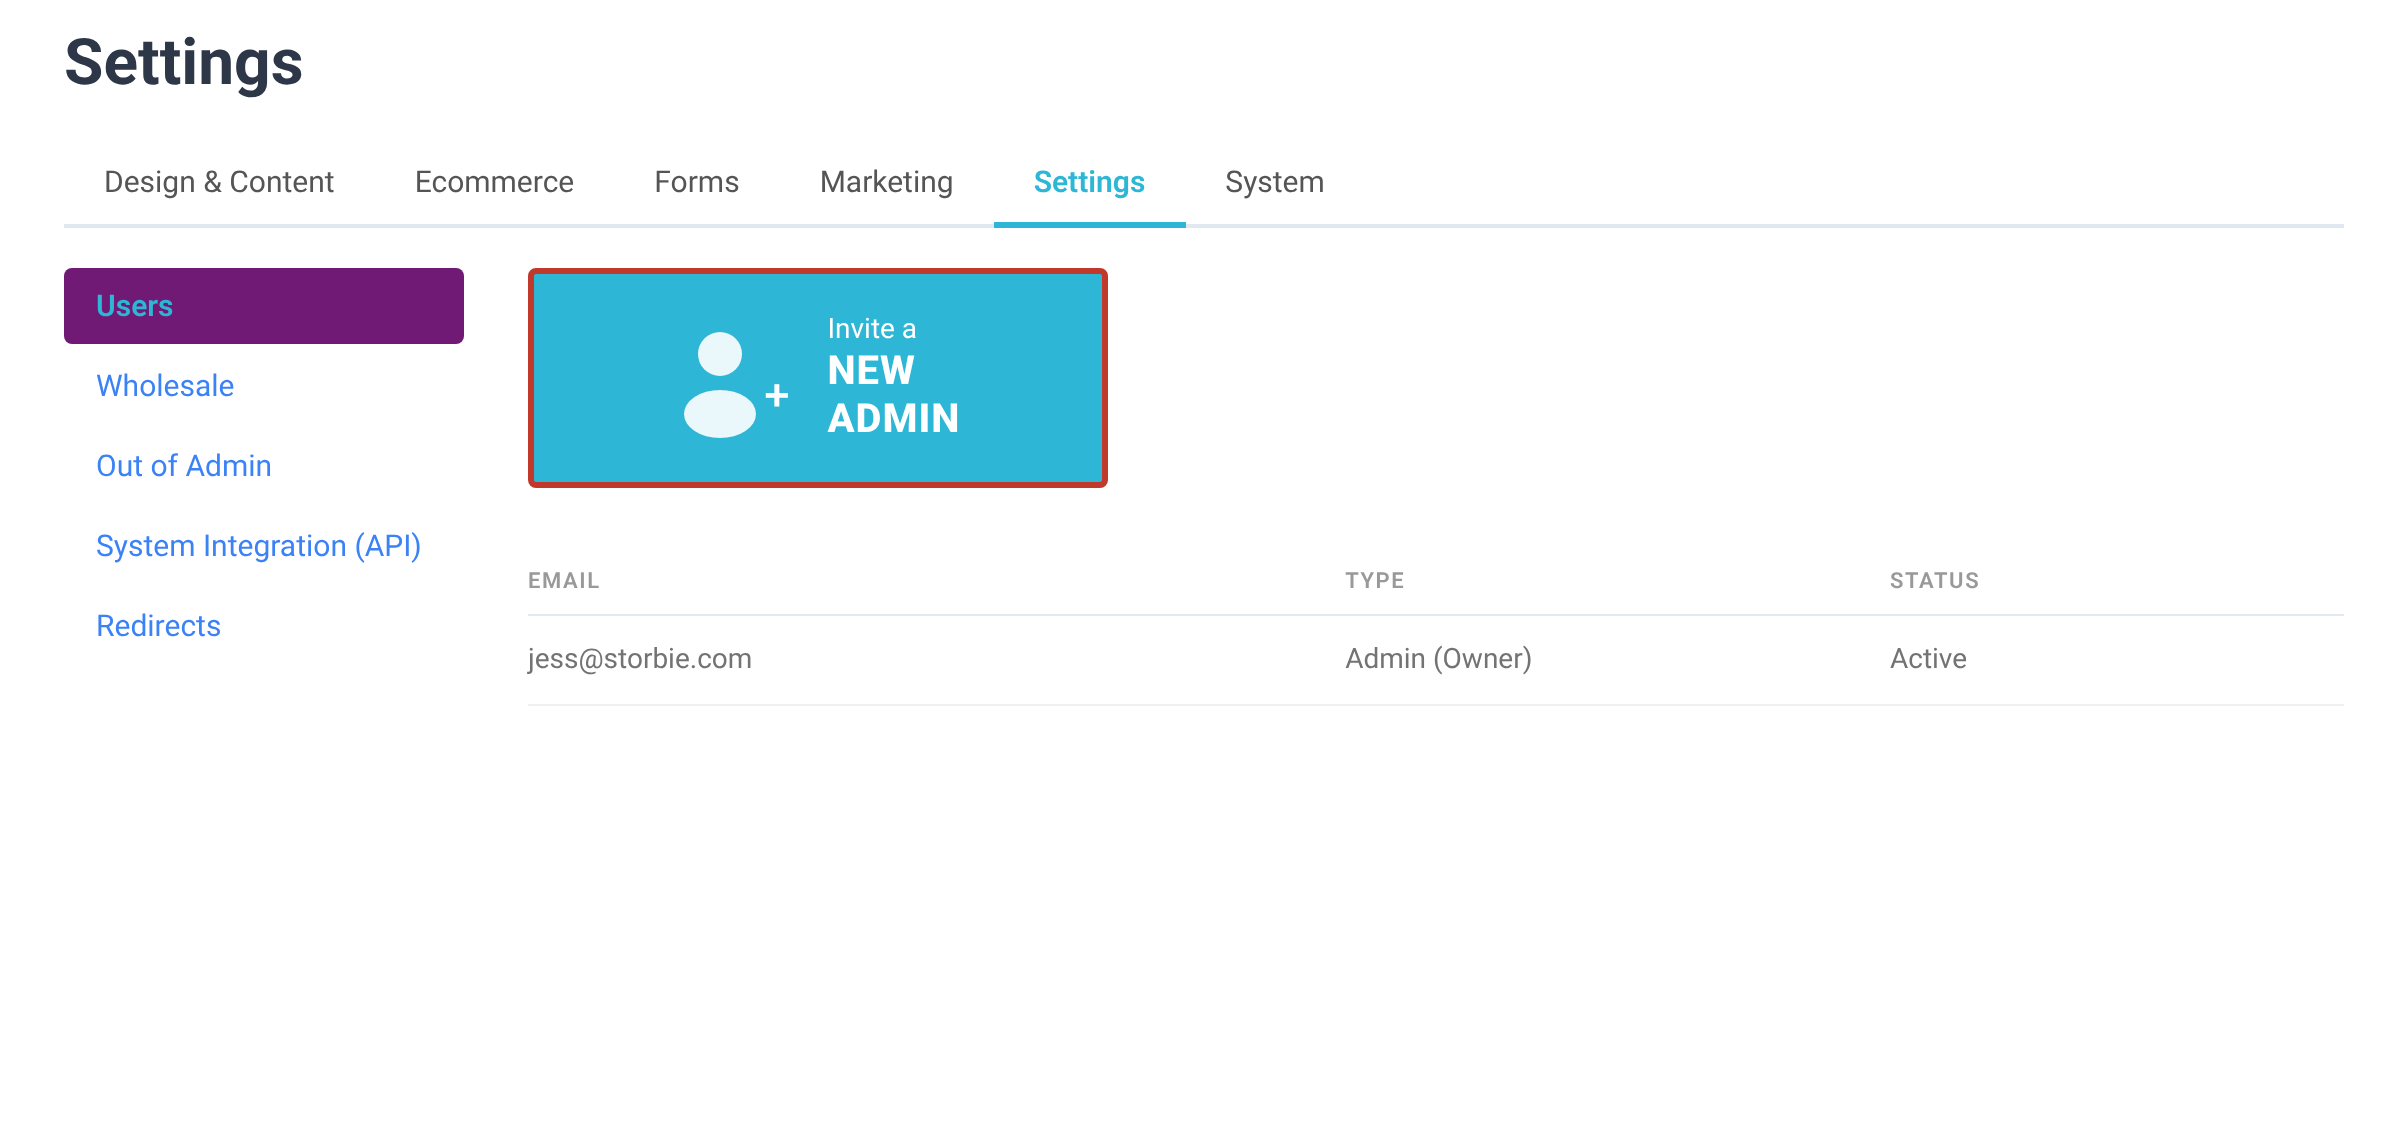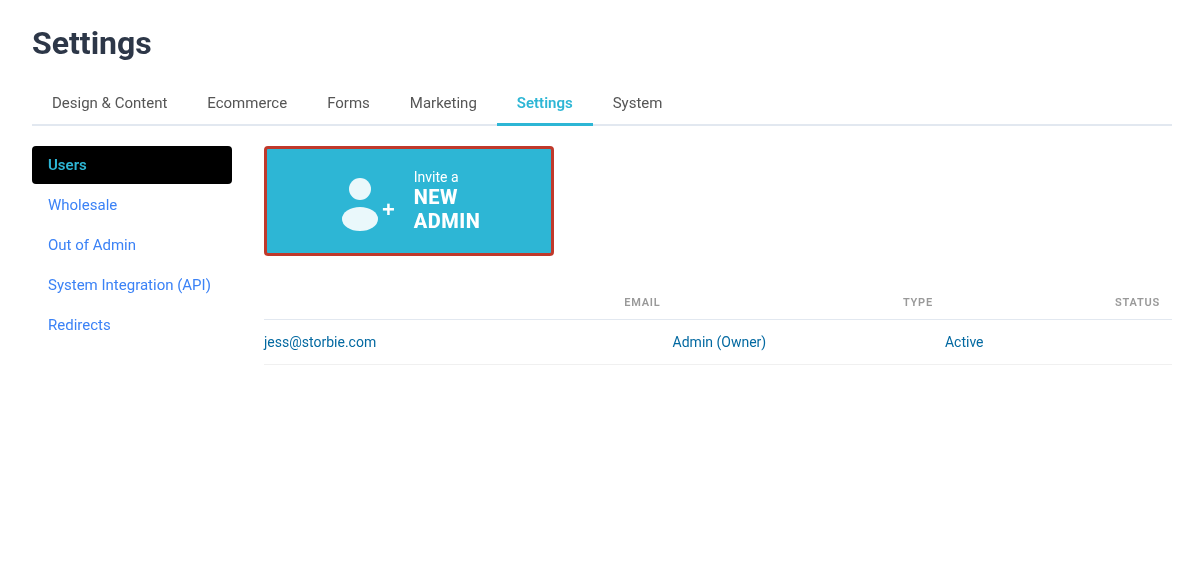--- a/index.html
+++ b/index.html
@@ -3,21 +3,21 @@
   <meta charset="utf-8">
   <style>
     * { box-sizing: border-box; margin: 0; padding: 0; }
     body {
       font-family: -apple-system, BlinkMacSystemFont, 'Segoe UI', Roboto, Arial, sans-serif;
       background: #fff;
       color: #333;
     }
 
     .page-wrapper {
-      padding: 24px 32px;
+      padding: 12px 32px;
       max-width: 1204px;
     }
 
     .page-title {
       font-size: 32px;
       font-weight: 700;
       color: #2d3748;
       margin-bottom: 20px;
     }
 
@@ -67,21 +67,21 @@
       padding: 10px 16px;
       font-size: 15px;
       color: #3b82f6;
       cursor: pointer;
       border-radius: 4px;
       margin-bottom: 2px;
     }
 
     .sidebar-item.active {
       color: #2db6d5;
-      background: #000000;
+      background: #701a75;
       font-weight: 600;
     }
 
     .main-content {
       flex: 1;
     }
 
     .invite-button {
       display: flex;
       align-items: center;
@@ -127,34 +127,34 @@
     .users-table {
       width: 100%;
       border-collapse: collapse;
     }
 
     .users-table thead tr {
       border-bottom: 1px solid #e2e8f0;
     }
 
     .users-table th {
-      text-align: right;
+      text-align: left;
       font-size: 11px;
       font-weight: 600;
       color: #999;
       letter-spacing: 0.8px;
       padding: 8px 12px 10px 0;
       text-transform: uppercase;
       margin-left: 42px;
     }
 
     .users-table td {
       padding: 14px 12px 14px 0;
       font-size: 14px;
-      color: #0369a1;
+      color: #737373;
       border-bottom: 1px solid #f0f0f0;
     }
 
     .col-email { width: 45%; }
     .col-type { width: 30%; }
     .col-status { width: 25%; }
   </style>
 </head>
 <body>
 

